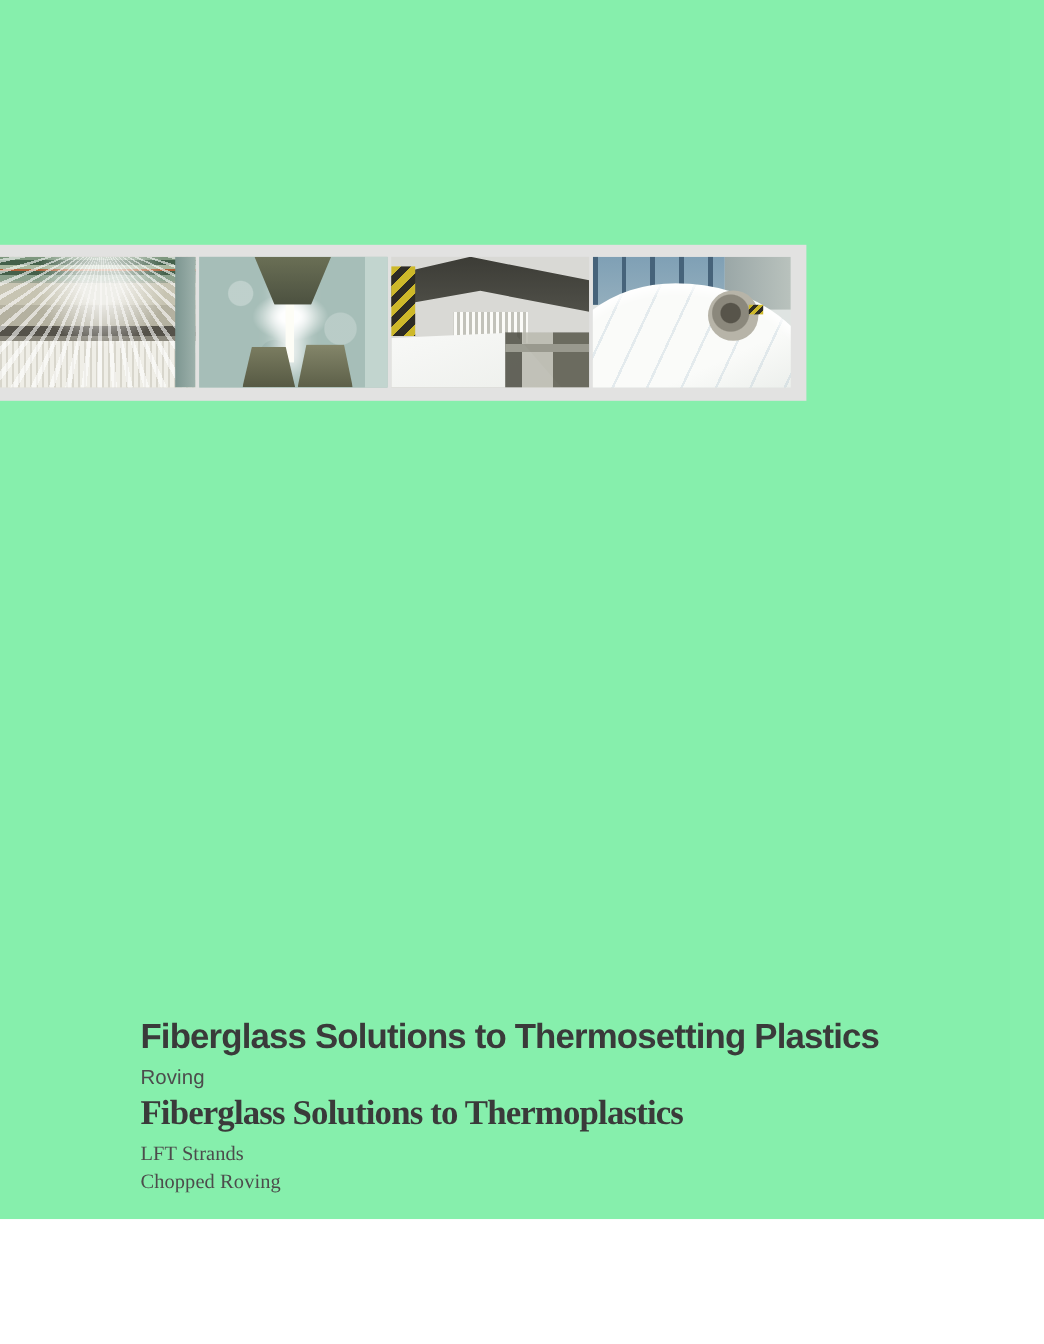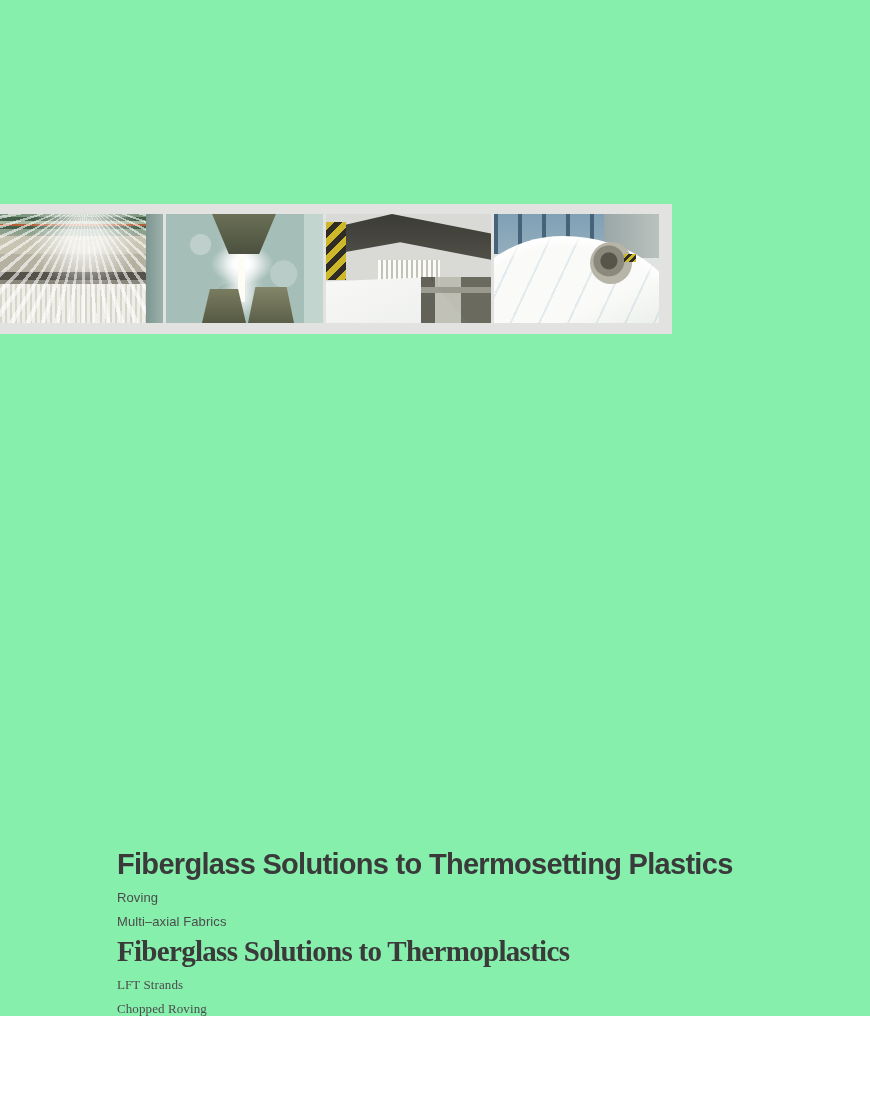--- a/index.html
+++ b/index.html
@@ -203,21 +203,21 @@
     font-size: 29px;
     line-height: 31px;
     font-weight: bold;
     letter-spacing: -0.7px;
     color: #3a3a3a;
   }
   .section-items {
     margin: 6px 0 0 0;
     padding: 0;
     list-style: none;
-    font-size: 13px;
+    font-size: 17px;
     line-height: 23.5px;
     letter-spacing: 0.1px;
     color: #4c4c4c;
   }
   .section + .section { margin-top: 3px; font-family: Liberation Serif, serif; }
 </style>
 </head>
 <body>
 
 <div class="page">
@@ -259,21 +259,20 @@
 
     </div>
   </div>
 
   <div class="text-block">
 
     <div class="section">
       <h1 class="section-title">Fiberglass Solutions to Thermosetting Plastics</h1>
       <ul class="section-items">
         <li>Roving</li>
-        <li>Multi–axial Fabrics</li>
       </ul>
     </div>
 
     <div class="section">
       <h1 class="section-title">Fiberglass Solutions to Thermoplastics</h1>
       <ul class="section-items">
         <li>LFT Strands</li>
         <li>Chopped Roving</li>
       </ul>
     </div>

